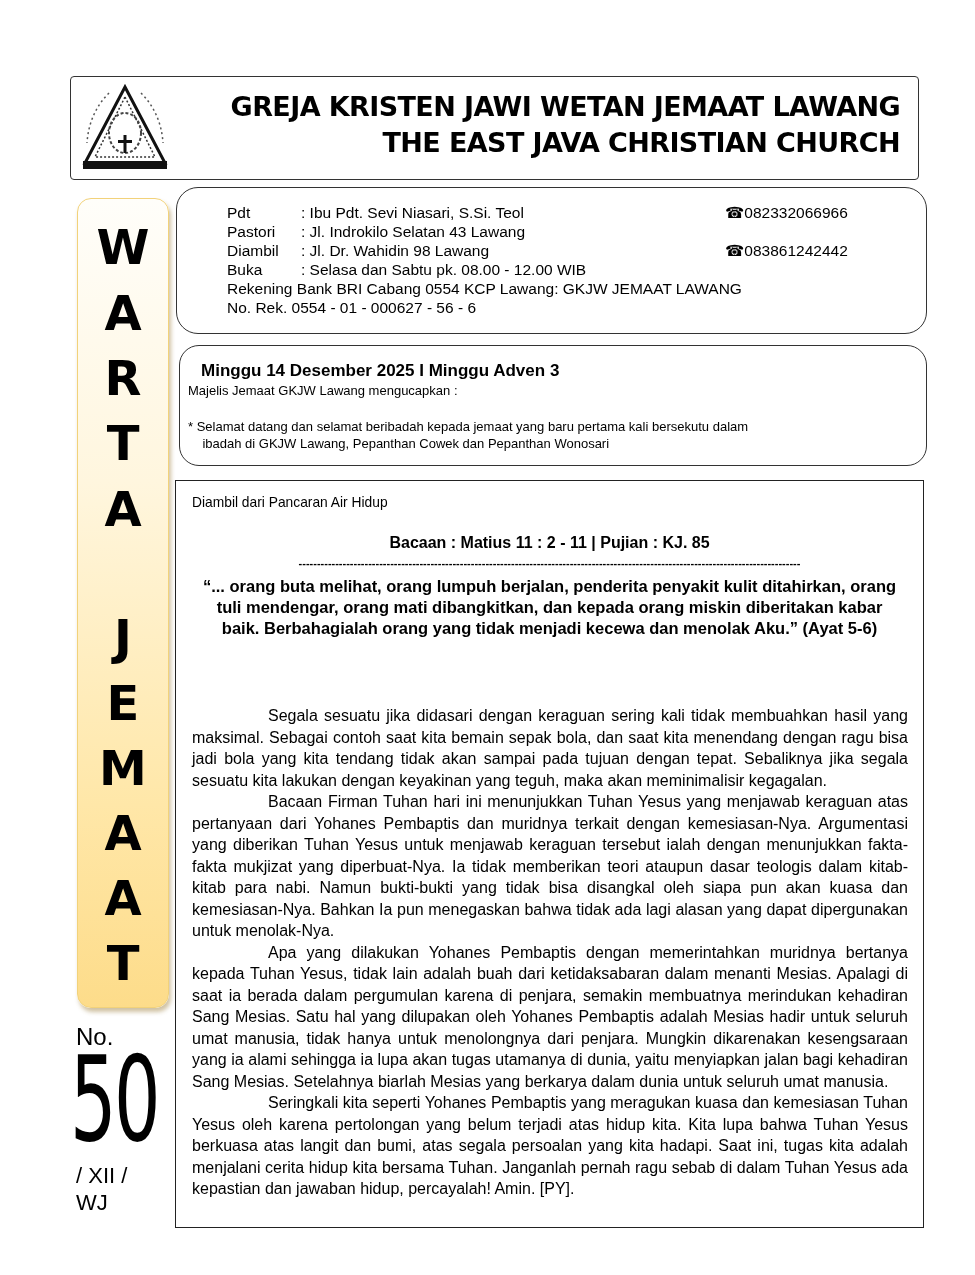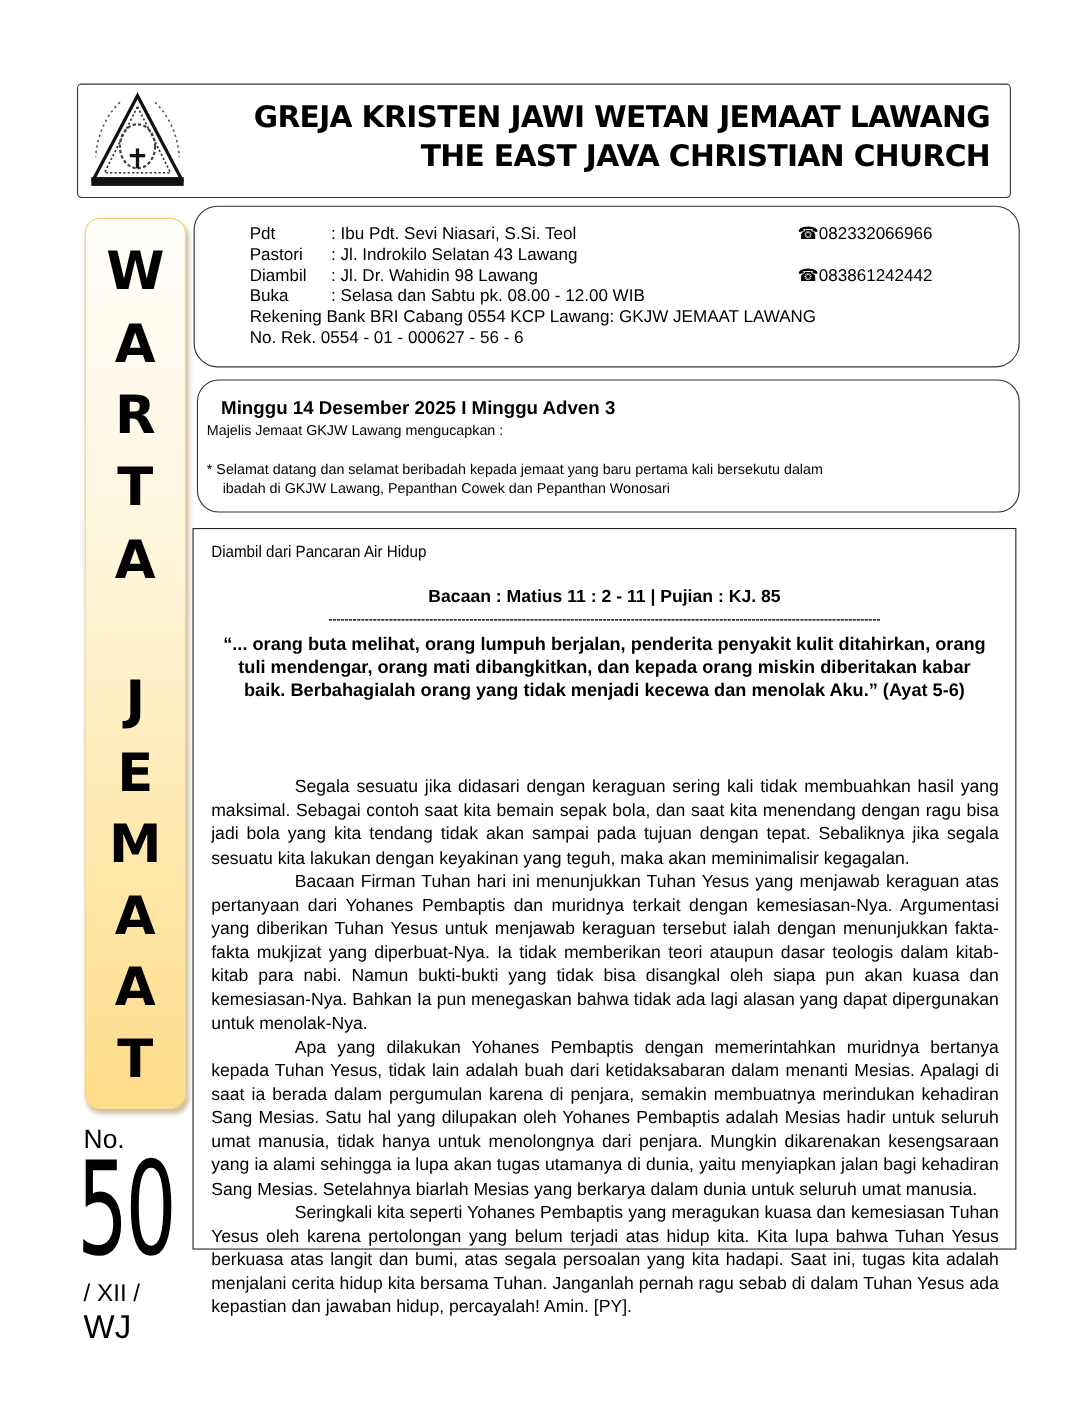--- a/index.html
+++ b/index.html
@@ -18,34 +18,34 @@
       border-radius: 14px; border: 1.5px solid #f2d27a; box-sizing: border-box;
       background: linear-gradient(to bottom, #fffefa 0%, #fff6de 35%, #ffe7a8 75%, #fddc8a 100%);
       box-shadow: 2px 4px 4px rgba(150,120,50,0.45); }
     .warta-letter { position: absolute; left: 0; width: 100%; text-align: center;
       font-family: "DejaVu Sans", sans-serif; font-weight: bold; font-size: 48px; line-height: 1; }
 
     .no-label { position: absolute; left: 76px; top: 1023px; font-size: 24px; }
     .no-number { position: absolute; left: 70px; top: 1040px; font-family: "DejaVu Sans", sans-serif;
       font-size: 118px; line-height: 1; letter-spacing: -4px; transform: scaleX(0.62); transform-origin: left top; }
     .no-month { position: absolute; left: 76px; top: 1163px; font-size: 22px; }
-    .no-suffix { position: absolute; left: 76px; top: 1190px; font-size: 30px; }
+    .no-suffix { position: absolute; left: 76px; top: 1190px; font-size: 22px; }
 
     .info-box { position: absolute; left: 176px; top: 187px; width: 751px; height: 147px;
       border: 1.5px solid #333; border-radius: 22px; box-sizing: border-box; }
     .info-row { position: absolute; left: 22px; font-size: 15.5px; white-space: nowrap; line-height: 19px; margin-left: 28px; }
     .info-key { display: inline-block; width: 74px; }
     .info-phone { position: absolute; left: 548px; font-size: 15.5px; line-height: 19px; }
 
     .greet-box { position: absolute; left: 179px; top: 345px; width: 748px; height: 121px;
       border: 1.5px solid #333; border-radius: 20px; box-sizing: border-box; padding-left: 48px; }
     .greet-title { position: absolute; left: 21px; top: 15px; font-weight: bold; font-size: 17px; }
     .greet-line { position: absolute; left: 8px; font-size: 13px; white-space: nowrap; line-height: 17px; }
 
-    .article-box { position: absolute; left: 175px; top: 480px; width: 749px; height: 656px;
+    .article-box { position: absolute; left: 175px; top: 480px; width: 749px; height: 748px;
       border: 1.5px solid #222; box-sizing: border-box; }
     .source { position: absolute; left: 16px; top: 12px; font-size: 15px; transform: scaleX(0.92); transform-origin: left top; }
     .center-line { position: absolute; left: 0; width: 100%; text-align: center; white-space: nowrap; }
     .reading { top: 53px; font-weight: bold; font-size: 16px; }
     .dashes { top: 76px; font-weight: bold; font-size: 11px; letter-spacing: 0px; overflow: hidden; }
     .verse { top: 95px; font-weight: bold; font-size: 16.5px; line-height: 21px; white-space: normal; padding: 0 20px; box-sizing: border-box; }
     .article-title { top: 180px; font-weight: bold; font-size: 16.5px; }
     .body-text { position: absolute; left: 16px; top: 224px; width: 716px; font-size: 16px; line-height: 21.5px; text-align: justify; }
     .body-text p { margin: 0; text-indent: 76px; }
   </style>

